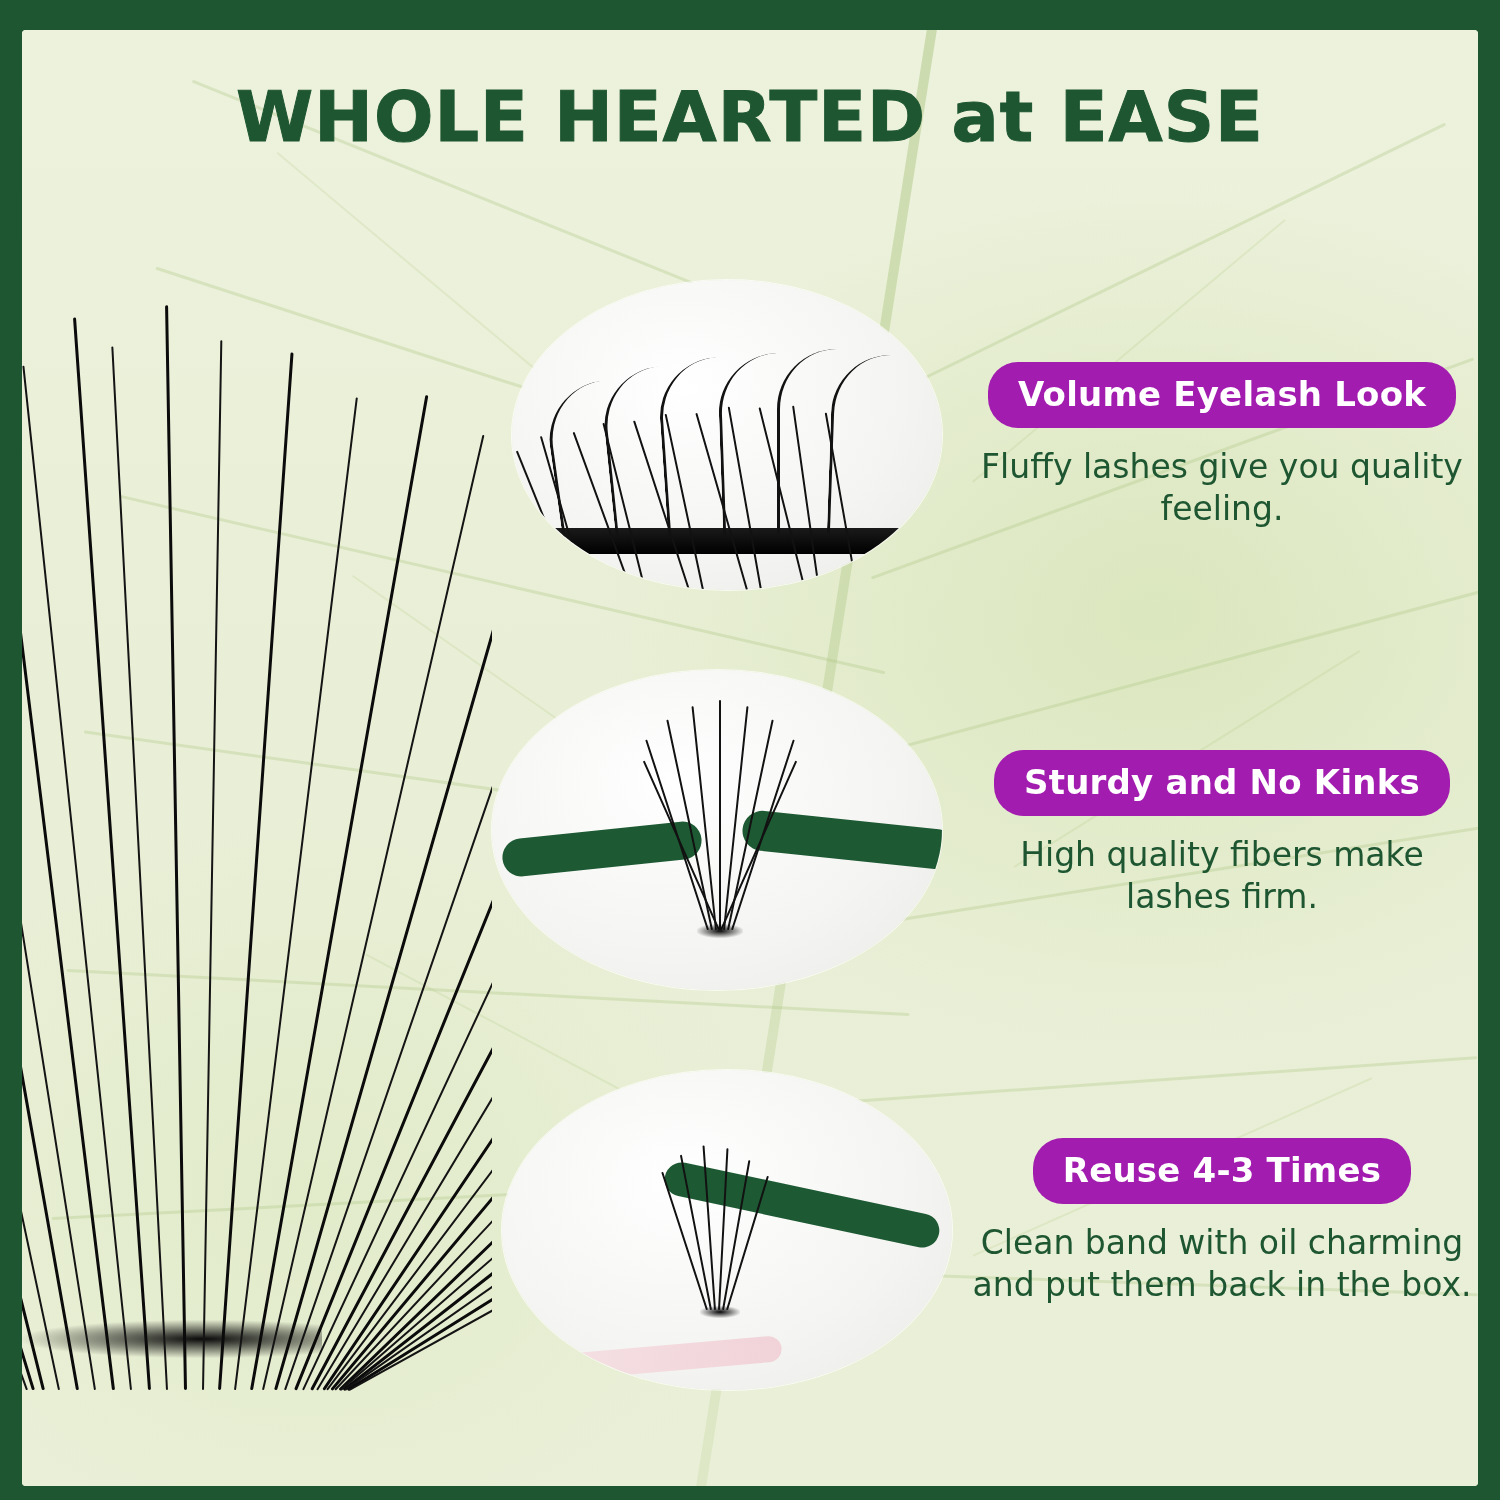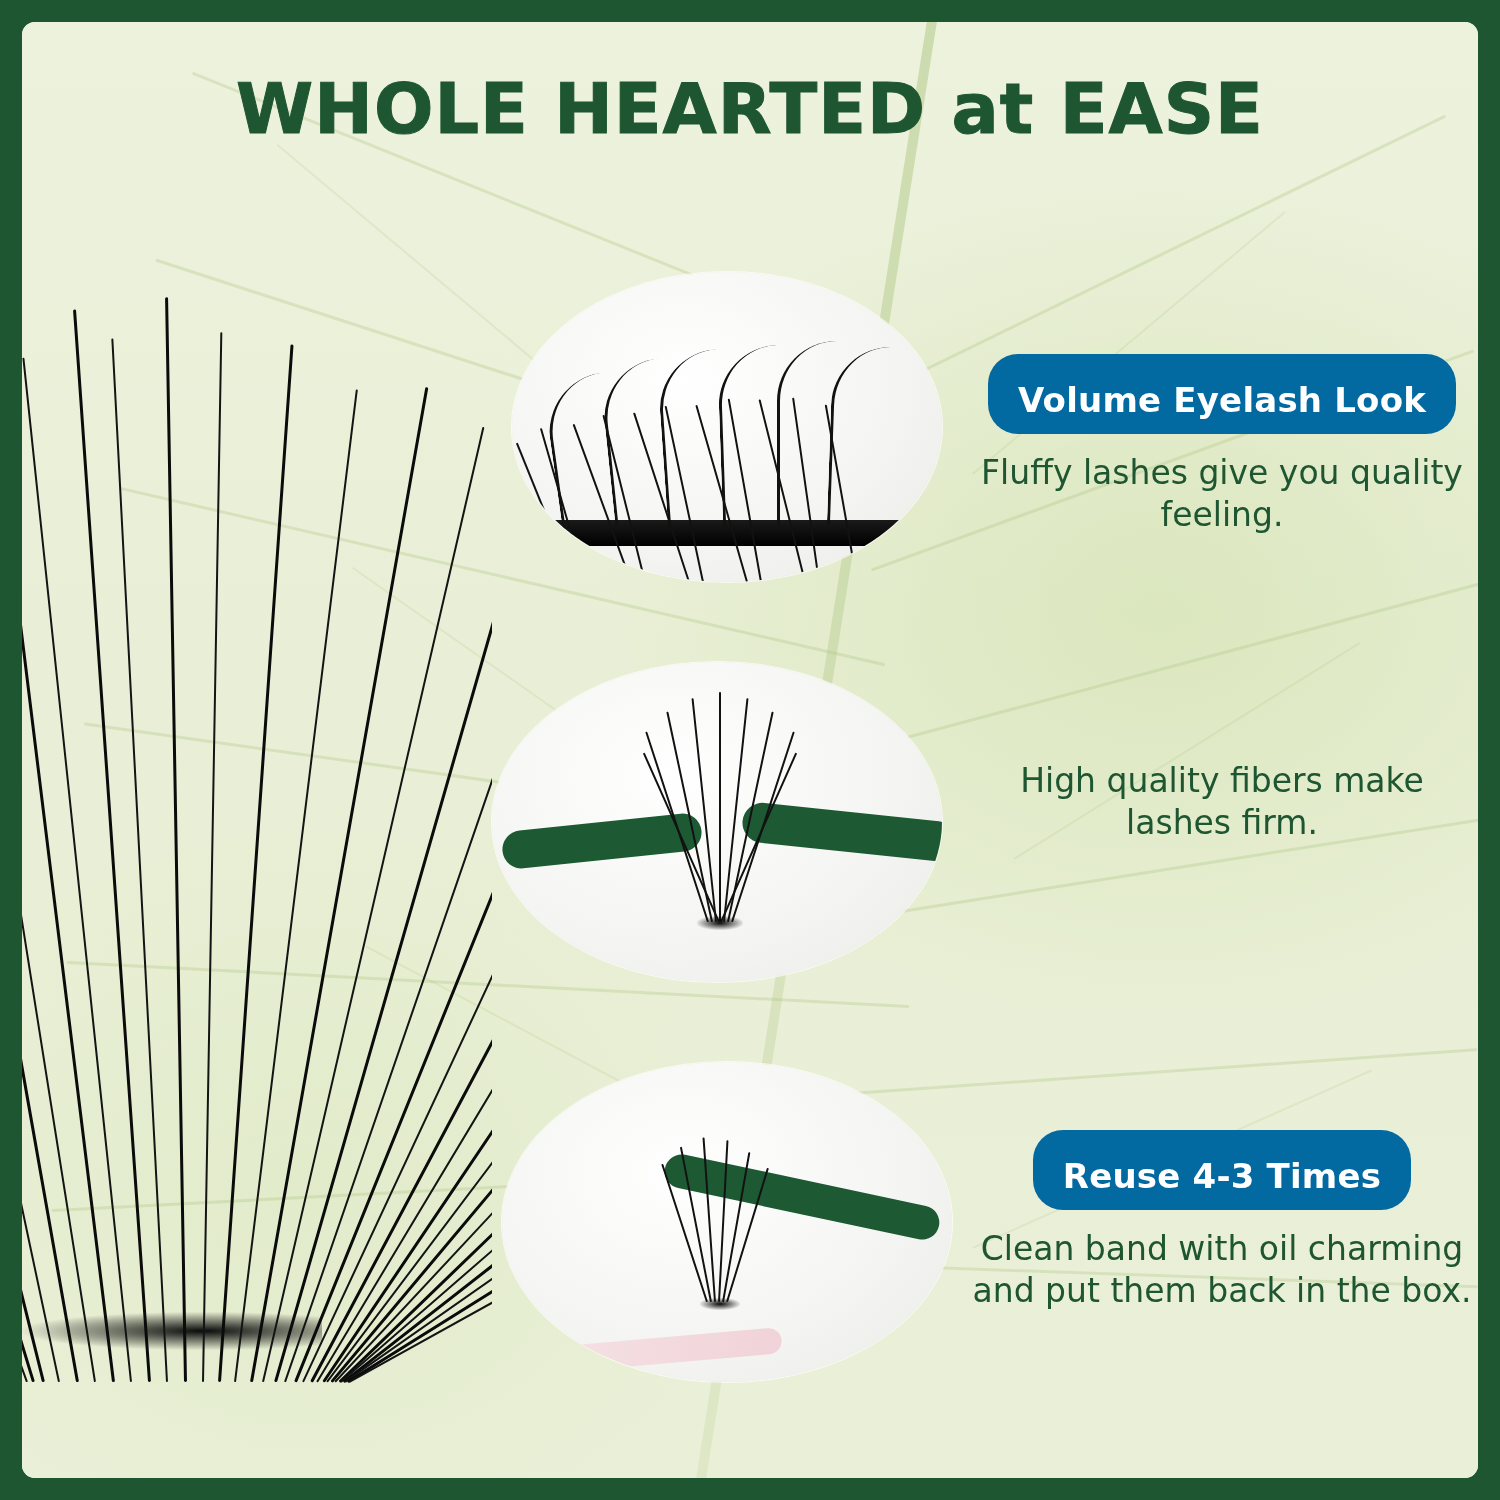--- a/index.html
+++ b/index.html
@@ -21,23 +21,24 @@
     box-sizing: border-box;
     background: #1e5631;
     padding: 22px;
   }
 
   .inner {
     position: relative;
     width: 100%;
     height: 100%;
     box-sizing: border-box;
-    border-radius: 13px;
+    border-radius: 4px;
     overflow: hidden;
     background: #eef2dc;
+    margin-top: 8px;
   }
 
   
   .leaf-bg {
     position: absolute;
     inset: 0;
     background:
       radial-gradient(ellipse 900px 700px at 78% 40%, rgba(214,228,182,0.75) 0%, rgba(214,228,182,0) 62%),
       radial-gradient(ellipse 700px 600px at 20% 80%, rgba(222,233,196,0.7) 0%, rgba(222,233,196,0) 65%),
       linear-gradient(180deg, #edf2dd 0%, #e9efd6 45%, #eaf0d8 100%);
@@ -143,25 +144,25 @@
     left: 950px;
     width: 500px;
     text-align: center;
   }
   .feature-1 { top: 332px; }
   .feature-2 { top: 720px; }
   .feature-3 { top: 1108px; }
 
   .pill {
     display: inline-block;
-    background: #0369a1;
+    background: #a21caf;
     color: #ffffff;
     font-size: 34px;
     font-weight: 700;
-    padding: 26px 30px 14px;
+    padding: 12px 30px 14px;
     border-radius: 30px;
     white-space: nowrap;
     font-family: "DejaVu Sans", sans-serif;
     letter-spacing: 0.2px;
   }
   .desc {
     margin-top: 18px;
     color: #1e5631;
     font-size: 33px;
     line-height: 1.26;
@@ -283,20 +284,21 @@
       <div style="position:absolute;left:30px;bottom:18px;width:250px;height:26px;border-radius:20px;background:linear-gradient(90deg,#f6dfe2,#f0cdd4);opacity:0.85;transform:rotate(-5deg);"></div>
       <div style="position:absolute;left:26px;bottom:14px;width:44px;height:34px;border-radius:50%;background:#f5dde1;opacity:0.9;"></div>
     </div>
 
     <div class="feature feature-1">
       <div class="pill">Volume Eyelash Look</div>
       <div class="desc">Fluffy lashes give you quality feeling.</div>
     </div>
 
     <div class="feature feature-2">
+      <div class="pill">Sturdy and No Kinks</div>
       <div class="desc">High quality fibers make lashes firm.</div>
     </div>
 
     <div class="feature feature-3">
       <div class="pill">Reuse 4-3 Times</div>
       <div class="desc">Clean band with oil charming and put them back in the box.</div>
     </div>
 
   </div>
 </div>

